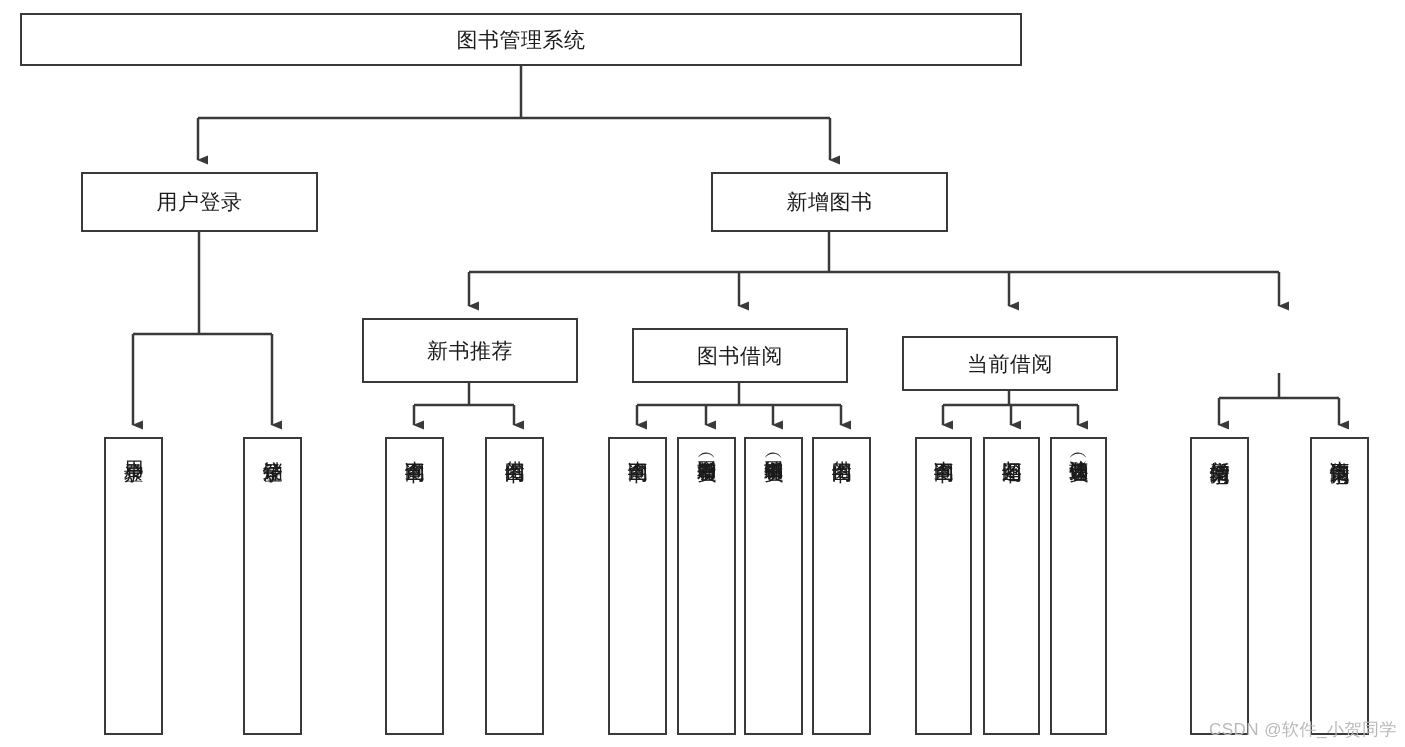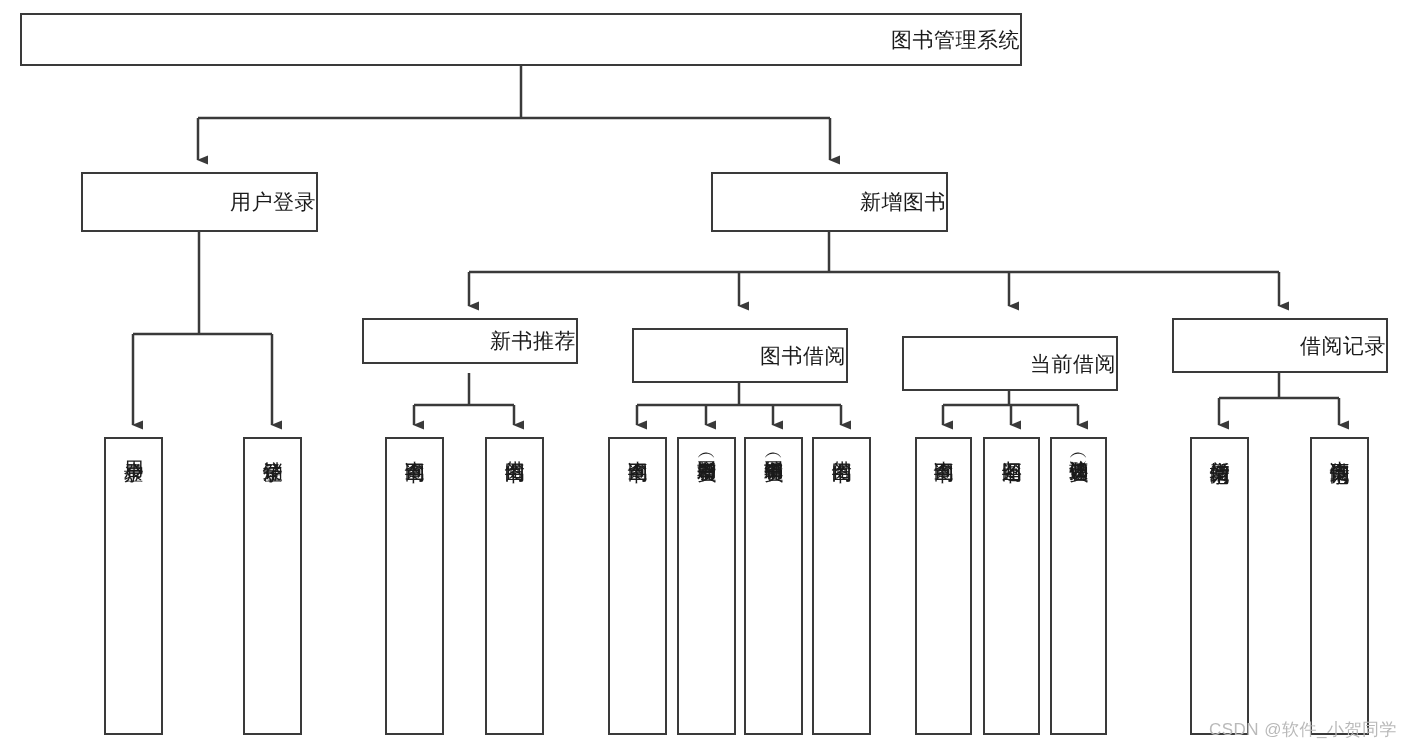--- a/index.html
+++ b/index.html
@@ -28,21 +28,21 @@
     height: 747px;
     pointer-events: none;
   }
   .node {
     position: absolute;
     box-sizing: border-box;
     background: #ffffff;
     border: 2px solid #3a3a3a;
     display: flex;
     align-items: center;
-    justify-content: flex-end;
+    justify-content: center;
     overflow: hidden;
   }
   .node .label-h {
     font-size: 21px;
     line-height: 1.2;
     color: #1b1b1b;
     white-space: nowrap;
     letter-spacing: 0.5px;
   }
   .node.leaf {
@@ -149,32 +149,29 @@
     <span class="label-h">图书管理系统</span>
   </div>
 
   <div class="node" style="left:81px; top:172px; width:237px; height:60px;">
     <span class="label-h">用户登录</span>
   </div>
   <div class="node" style="left:711px; top:172px; width:237px; height:60px;">
     <span class="label-h">新增图书</span>
   </div>
 
-  <div class="node" style="left:362px; top:318px; width:216px; height:46px;">
+  <div class="node" style="left:362px; top:318px; width:216px; height:65px;">
     <span class="label-h">新书推荐</span>
   </div>
   <div class="node" style="left:632px; top:328px; width:216px; height:55px;">
     <span class="label-h">图书借阅</span>
   </div>
   <div class="node" style="left:902px; top:336px; width:216px; height:55px;">
     <span class="label-h">当前借阅</span>
   </div>
-  <div class="node" style="left:1172px; top:318px; width:216px; height:55px;">
-    <span class="label-h">借阅记录</span>
-  </div>
 
   <div class="node leaf" style="left:104px; top:437px; width:59px; height:298px;">
     <span class="label-v">用户登录</span>
   </div>
   <div class="node leaf" style="left:243px; top:437px; width:59px; height:298px;">
     <span class="label-v">注销登录</span>
   </div>
 
   <div class="node leaf" style="left:385px; top:437px; width:59px; height:298px;">
     <span class="label-v">查询图书</span>

